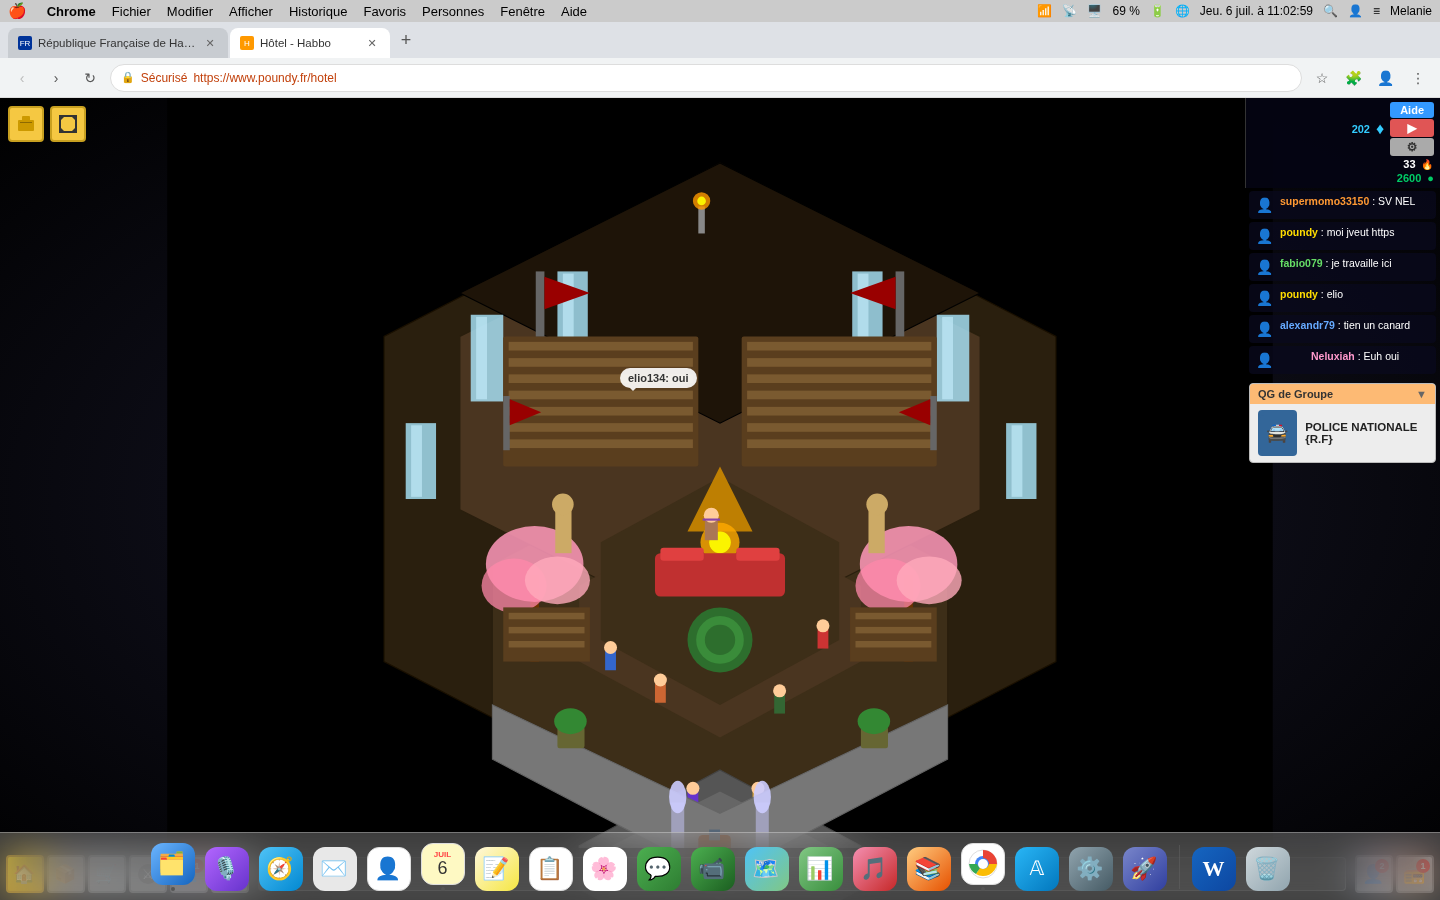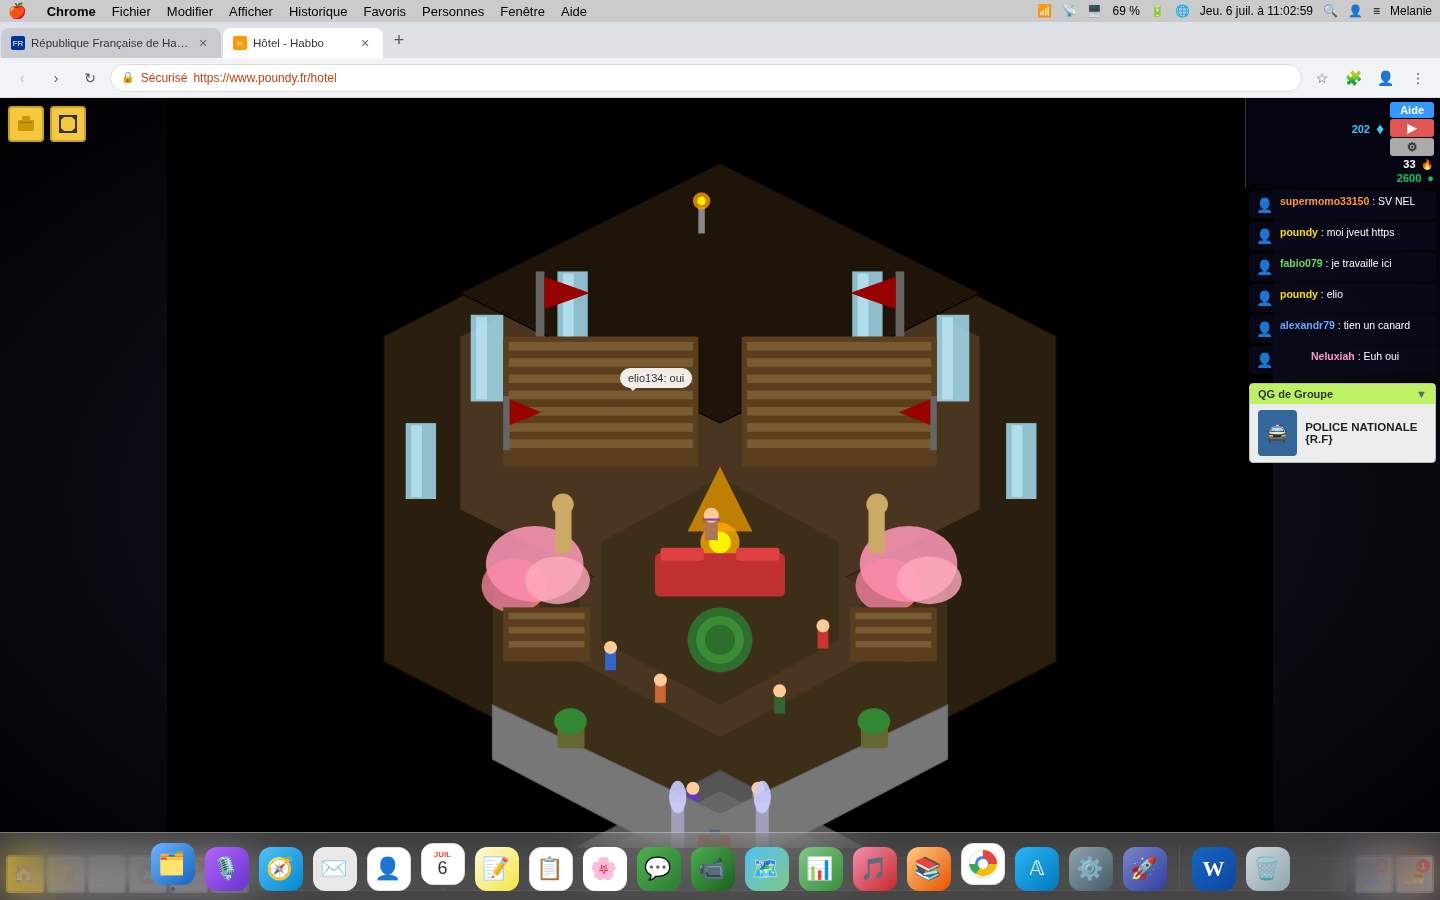--- a/index.html
+++ b/index.html
@@ -18,21 +18,21 @@
     .apple-logo { font-size: 15px; margin-right: 4px; }
     .menu-item { cursor: default; }
     .menu-item.bold { font-weight: 700; }
 
     
     #browser { position: absolute; top: 22px; left: 0; right: 0; bottom: 0; background: #fff; display: flex; flex-direction: column; }
 
     
     #tabbar {
       height: 36px; background: #dee1e6; display: flex; align-items: flex-end;
-      padding: 0 1px; gap: 2px;
+      padding: 0 8px; gap: 2px;
     }
     .tab {
       height: 30px; border-radius: 8px 8px 0 0; display: flex; align-items: center;
       padding: 0 10px; font-size: 12px; color: #333; gap: 6px; cursor: pointer;
       min-width: 160px; max-width: 220px; position: relative;
     }
     .tab.active { background: #fff; }
     .tab.inactive { background: #c8ccd1; }
     .tab-favicon { width: 14px; height: 14px; border-radius: 2px; }
     .tab-title { flex: 1; overflow: hidden; white-space: nowrap; text-overflow: ellipsis; font-size: 11.5px; }
@@ -70,21 +70,21 @@
       overflow: hidden;
     }
 
     
     .room-svg { position: absolute; top: 0; left: 0; width: 100%; height: 100%; }
 
     
     .chat-bubble {
       position: absolute; background: rgba(255,255,255,0.9);
       border-radius: 10px; padding: 4px 8px; font-size: 11px; color: #333;
-      white-space: nowrap; pointer-events: none;
+      white-space: nowrap; pointer-events: none; font-weight: bold;
     }
     .chat-bubble::after {
       content: ''; position: absolute; bottom: -6px; left: 10px;
       border: 3px solid transparent; border-top-color: rgba(255,255,255,0.9);
     }
 
     
     .ui-btn-topleft {
       position: absolute; top: 8px; left: 8px;
       display: flex; gap: 6px;
@@ -188,21 +188,21 @@
     .msg-author.c-blue { color: #66aaff; }
     .msg-author.c-pink { color: #ff99cc; margin-left: 31px; }
 
     
     .group-qg-panel {
       background: rgba(245,245,245,0.97); border-radius: 4px;
       margin: 6px 4px; border: 1px solid #bbb;
       overflow: hidden;
     }
     .qg-header {
-      background: #bef264; padding: 4px 8px;
+      background: #fdba74; padding: 4px 8px;
       display: flex; justify-content: space-between; align-items: flex-start;
       font-size: 11px; font-weight: 700; color: #333;
     }
     .qg-body {
       display: flex; align-items: center; gap: 8px; padding: 6px 8px;
     }
     .qg-badge {
       width: 46px; height: 46px; background: #336699; border-radius: 4px;
       display: flex; align-items: center; justify-content: center;
       font-size: 10px; color: #fff; text-align: center; font-weight: 700;
@@ -622,21 +622,21 @@
   <div class="dock-item">
     <div class="dock-icon icon-safari">🧭</div>
   </div>
   <div class="dock-item">
     <div class="dock-icon icon-mail" style="background:#e8e8e8;">✉️</div>
   </div>
   <div class="dock-item">
     <div class="dock-icon" style="background:#fff; border:1px solid #ddd;">👤</div>
   </div>
   <div class="dock-item">
-    <div class="dock-icon" style="background:#ffffff; border:1px solid #ddd; flex-direction:column; font-size:10px;">
+    <div class="dock-icon" style="background:#fef9c3; border:1px solid #ddd; flex-direction:column; font-size:10px;">
       <span style="font-size:8px; color:#f44; font-weight:700;">JUIL</span>
       <span style="font-size:18px; color:#333; font-weight:300; line-height:1;">6</span>
     </div>
     <div class="dock-dot"></div>
   </div>
   <div class="dock-item">
     <div class="dock-icon icon-notes">📝</div>
   </div>
   <div class="dock-item">
     <div class="dock-icon" style="background:#fff; border:1px solid #ddd;">📋</div>

